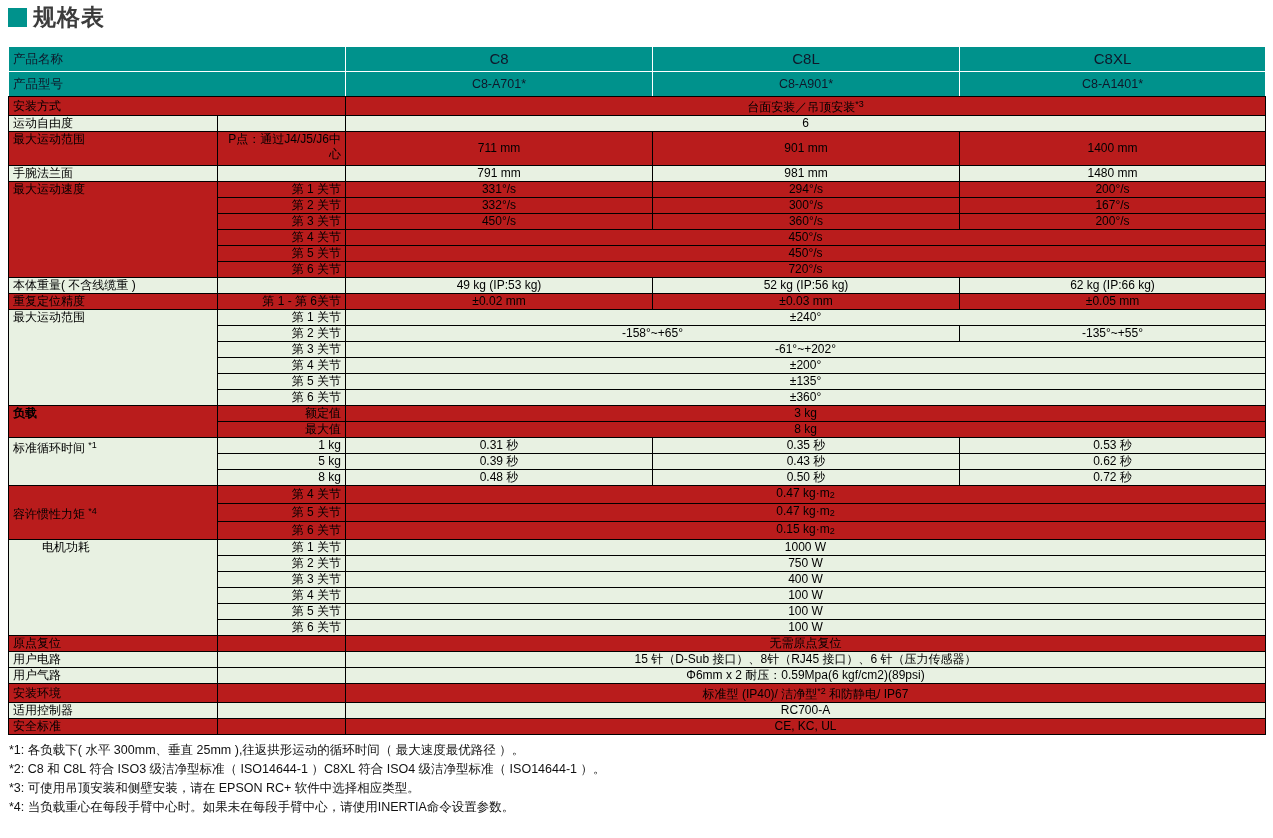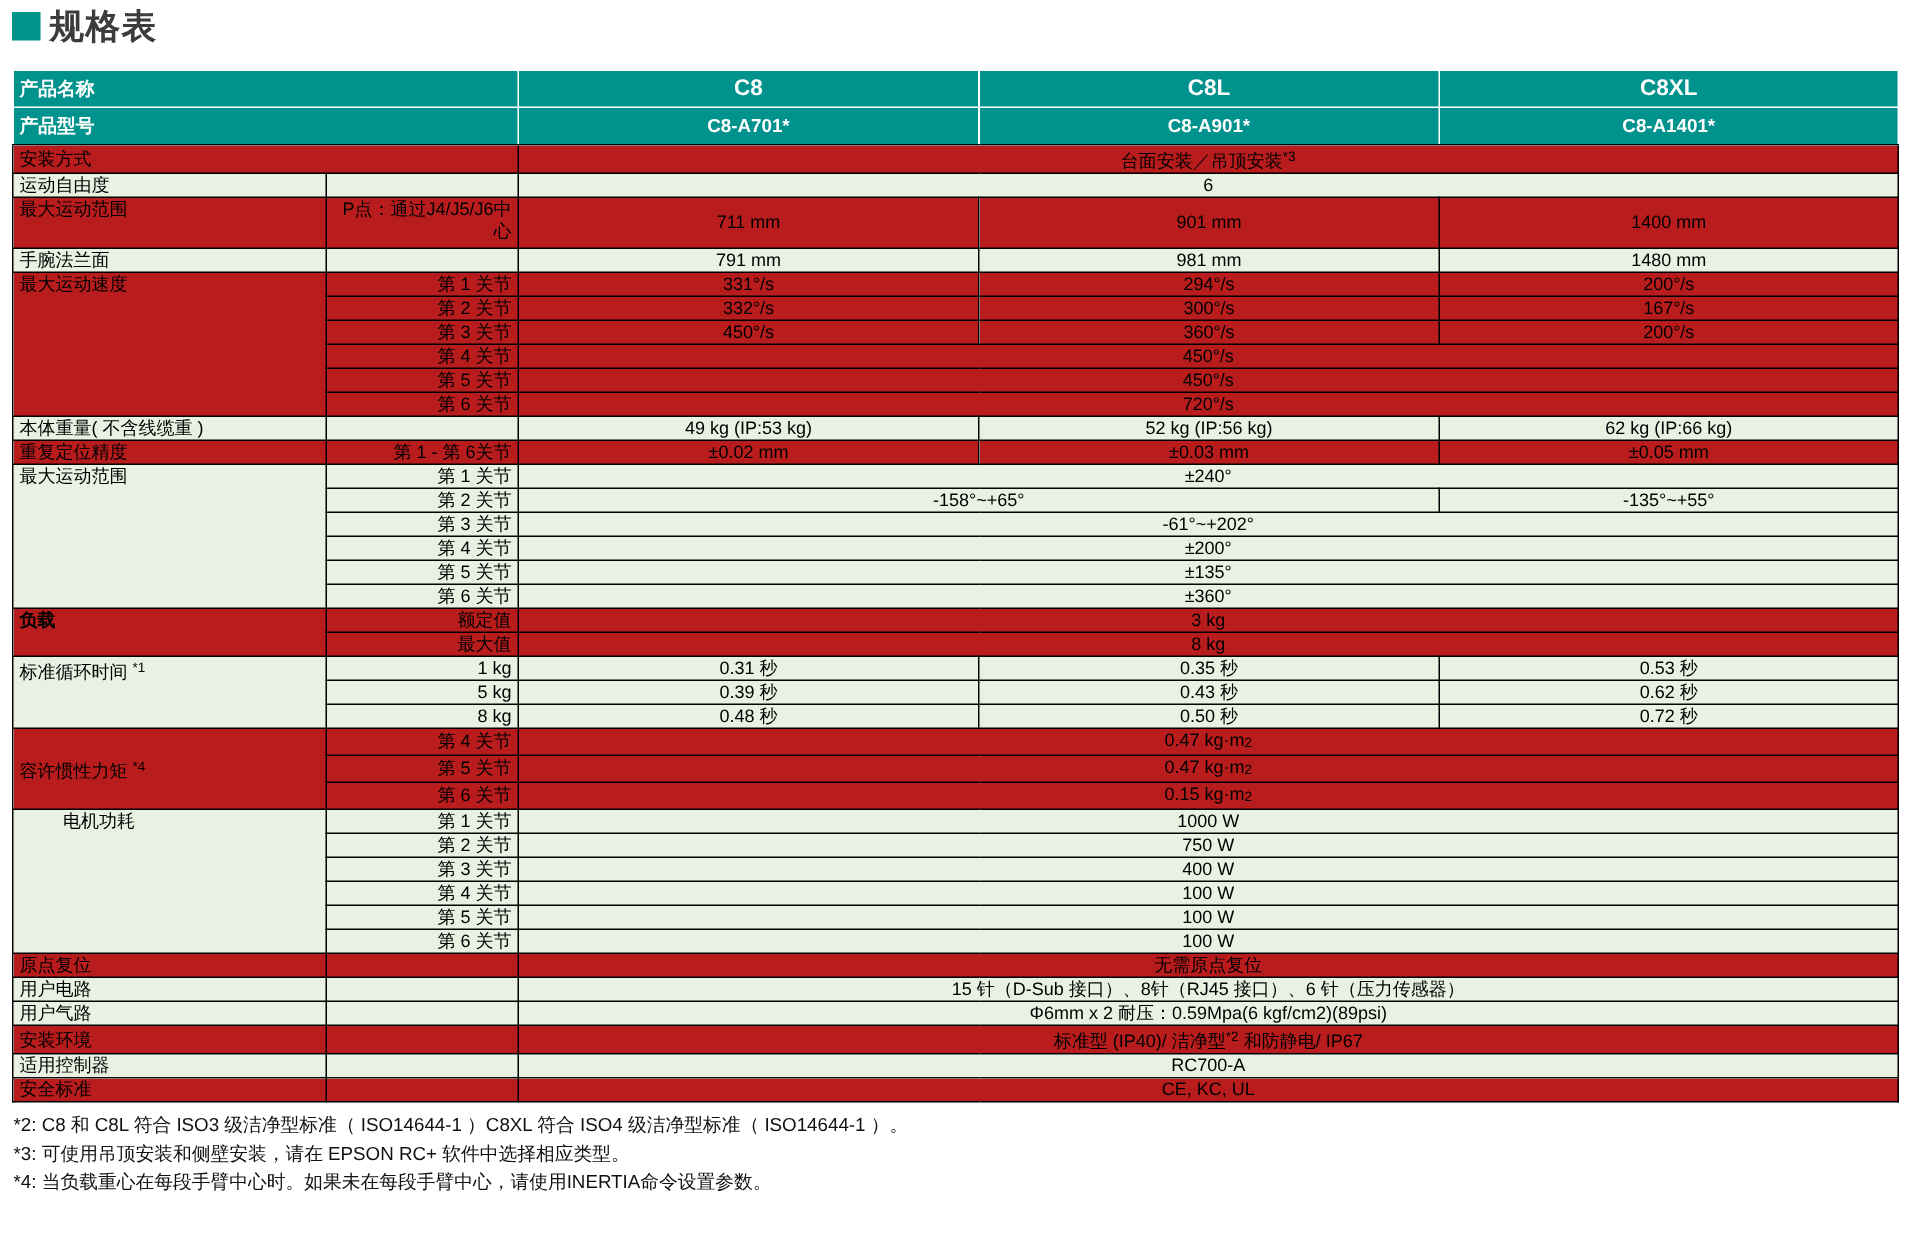--- a/index.html
+++ b/index.html
@@ -31,22 +31,22 @@
     vertical-align:middle;white-space:normal;
   }
   tr.bg-green td{background:var(--row-green);}
   tr.bg-white td{background:#b91c1c;}
   td.cell-label{text-align:left;}
   td.cell-sublabel{text-align:right;}
   td.cell-value{text-align:center;}
   td.cell-empty{}
   
   tr.bg-teal td{
-    background:var(--teal);color:#ffffff;border-color:#fff;
-    font-weight:bold;height:25px;font-size:12.5px;
+    background:var(--teal);color:#0f172a;border-color:#fff;
+    font-weight:normal;height:25px;font-size:12.5px;
   }
   tr.bg-teal td.cell-value{text-align:center;}
   tr.bg-teal td .big{font-size:15px;}
   tr.bg-teal:nth-child(2) td{border-bottom-color:var(--border-black);}
   
   .sup{font-size:9px;vertical-align:4px;}
   .sub{font-size:9px;vertical-align:-1px;}
 
   
   .footnotes{margin-top:6px;padding-left:1px;}
@@ -270,18 +270,19 @@
         </tr>
         <tr class="bg-white">
           <td class="cell-label"><span>安全标准</span></td>
           <td class="cell-empty"></td>
           <td class="cell-value" colspan="3"><span>CE, KC, UL</span></td>
         </tr>
       </tbody>
   </table>
 
   <div class="footnotes">
+    <div class="footnote">*1: 各负载下( 水平 300mm、垂直 25mm ),往返拱形运动的循环时间（ 最大速度最优路径 ）。</div>
     <div class="footnote">*2: C8 和 C8L 符合 ISO3 级洁净型标准（ ISO14644-1 ）C8XL 符合 ISO4 级洁净型标准（ ISO14644-1 ）。</div>
     <div class="footnote">*3: 可使用吊顶安装和侧壁安装，请在 EPSON RC+ 软件中选择相应类型。</div>
     <div class="footnote">*4: 当负载重心在每段手臂中心时。如果未在每段手臂中心，请使用INERTIA命令设置参数。</div>
   </div>
 
 </div>
 
 </body></html>

